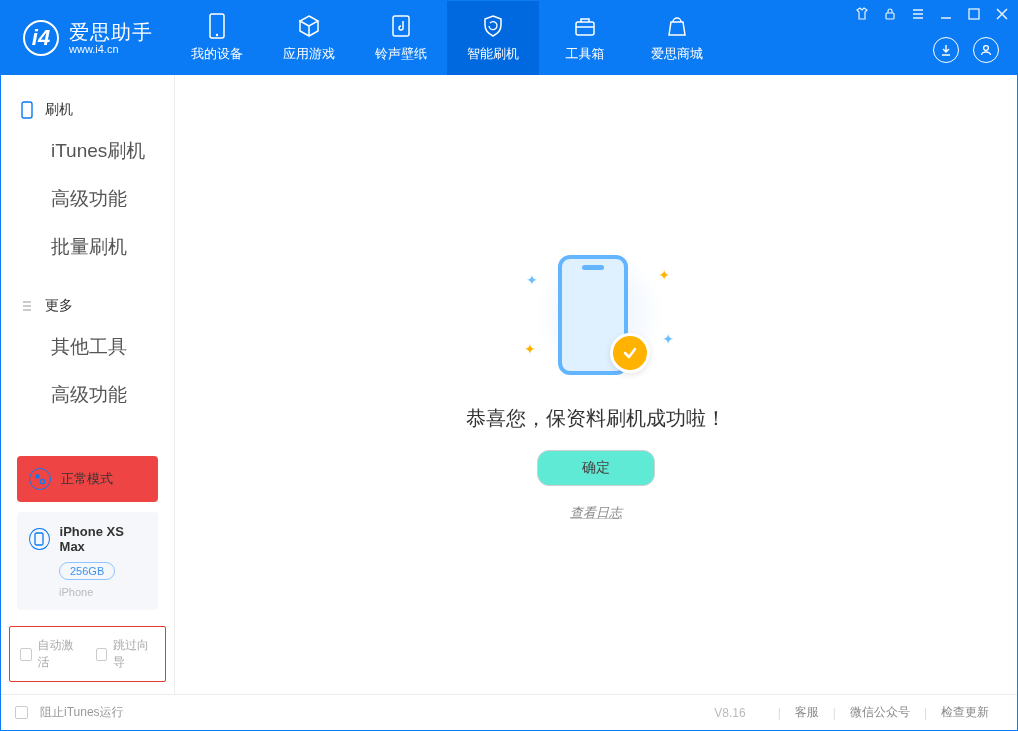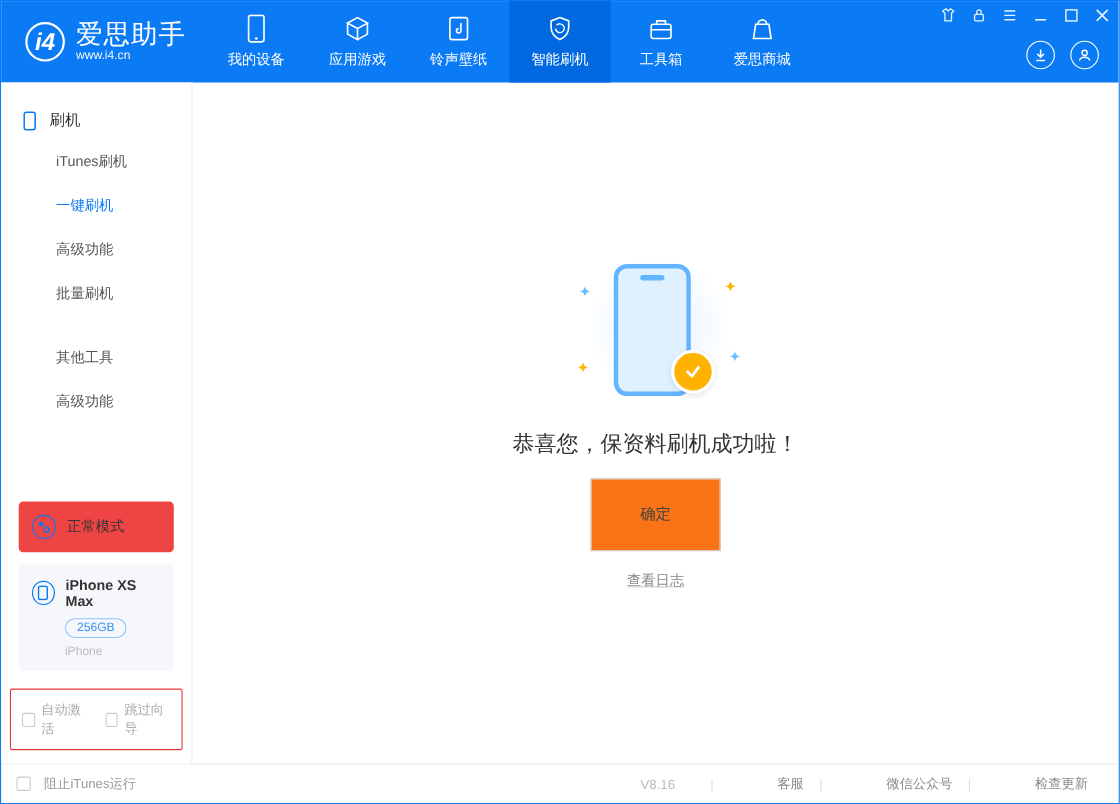--- a/index.html
+++ b/index.html
@@ -2,41 +2,41 @@
 <html><head>
 <meta charset="utf-8">
 <style>
 * { box-sizing: border-box; margin: 0; padding: 0; }
 body { font-family: "Microsoft YaHei", Arial, sans-serif; width: 1018px; height: 731px; overflow: hidden; background: #fff; border: 1px solid #0a7af5; }
 
 .titlebar { height: 74px; background: #0a7af5; display: flex; align-items: stretch; color: #fff; position: relative; }
 .logo-area { display: flex; align-items: center; padding: 0 18px 0 22px; }
 .logo-circle { width: 36px; height: 36px; border-radius: 50%; border: 2.5px solid #fff; display: flex; align-items: center; justify-content: center; font-weight: bold; font-size: 22px; font-style: italic; margin-right: 10px; }
 .logo-texts { display: flex; flex-direction: column; line-height: 1.1; }
-.logo-title { font-size: 24px; font-weight: 500; letter-spacing: 1px; }
+.logo-title { font-size: 20px; font-weight: 500; letter-spacing: 1px; }
 .logo-url { font-size: 11px; opacity: .95; }
 
 .navtabs { display: flex; }
 .navtab { width: 92px; display: flex; flex-direction: column; align-items: center; justify-content: center; cursor: pointer; font-size: 13px; gap: 6px; position: relative; text-align: right; }
 .navtab.active { background: #0069e0; }
 .navtab .nav-icon { height: 26px; display: flex; align-items: center; justify-content: center; }
 .navtab .nav-label { font-size: 13px; }
 
 .window-controls { position: absolute; top: 6px; right: 8px; display: flex; gap: 14px; }
 .window-controls .wc { width: 14px; height: 14px; cursor: pointer; opacity: .9; }
 .window-controls svg { display: block; }
 
 .account-controls { position: absolute; right: 18px; bottom: 12px; display: flex; gap: 14px; }
 .account-controls .acc { width: 26px; height: 26px; border: 1.5px solid #fff; border-radius: 50%; display: flex; align-items: center; justify-content: center; cursor: pointer; }
 
 .main-area { display: flex; height: 619px; }
 .sidebar { width: 174px; border-right: 1px solid #ececec; position: relative; background: #fff; }
 .side-group { padding-top: 18px; }
 .side-head { display: flex; align-items: center; gap: 10px; padding: 8px 18px; color: #333; font-size: 14px; font-weight: 500; }
-.side-item { padding: 11px 18px 11px 50px; font-size: 13px; color: #555; cursor: pointer; }
+.side-item { padding: 11px 18px 11px 50px; font-size: 19px; color: #555; cursor: pointer; }
 .side-item.active { color: #0a7af5; }
 .side-head .h-icon { width: 16px; height: 16px; display: flex; align-items: center; justify-content: center; }
 
 .sidebar-bottom { position: absolute; left: 0; right: 0; bottom: 0; }
 .mode-box { margin: 0 16px 10px; background: #ef4444; border-radius: 4px; padding: 12px 12px; display: flex; align-items: center; gap: 10px; }
 .mode-icon { width: 22px; height: 22px; border-radius: 50%; border: 1.5px solid #0a7af5; display: flex; align-items: center; justify-content: center; }
 .mode-text { font-size: 13px; color: #333; font-weight: 500; }
 
 .device-box { margin: 0 16px 16px; background: #f5f7fa; border-radius: 4px; padding: 12px 12px; }
 .device-row { display: flex; align-items: center; gap: 10px; }
@@ -52,28 +52,28 @@
 .content { flex: 1; position: relative; display: flex; flex-direction: column; align-items: center; justify-content: center; gap: 18px; }
 .success-ill { position: relative; width: 160px; height: 140px; }
 .phone-shape { position: absolute; left: 42px; top: 8px; width: 70px; height: 120px; border: 4px solid #64b5ff; border-radius: 12px; background: #dff0ff; }
 .phone-shape:before { content:""; position:absolute; top:6px; left:50%; transform:translateX(-50%); width:22px; height:5px; border-radius:3px; background:#64b5ff; }
 .check-badge { position:absolute; right:26px; bottom:14px; width:40px; height:40px; border-radius:50%; background:#ffb300; border:3px solid #fff; display:flex; align-items:center; justify-content:center; box-shadow: 0 2px 6px rgba(0,0,0,.1); }
 .sparkle { position:absolute; font-size:14px; color:#6fbfff; }
 .sparkle.s1{ left:10px; top:25px; } .sparkle.s2{ left:8px; bottom:30px; color:#ffb300;} .sparkle.s3{ right:6px; top:20px; color:#ffb300;} .sparkle.s4{ right:2px; bottom:40px; }
 .bg-ring { position:absolute; left:18px; top:0; width:130px; height:130px; border-radius:50%; background: radial-gradient(circle, rgba(200,226,255,.5) 0%, rgba(255,255,255,0) 70%); }
 
 .success-text { font-size: 20px; color: #333; font-weight: 500; }
-.confirm-btn { padding: 23px 44px; border: 1px solid #d0d0d0; background: #f97316; font-size: 14px; color: #444; cursor: pointer; border-radius: 0; }
-.loglink { color: #888; font-size: 13px; cursor: pointer; text-decoration: underline; text-decoration-color: #ccc; }
+.confirm-btn { padding: 8px 44px; border: 1px solid #d0d0d0; background: #5eead4; font-size: 14px; color: #444; cursor: pointer; border-radius: 12px; }
+.loglink { color: #888; font-size: 13px; cursor: pointer; text-decoration: underline; text-decoration-color: #ccc; font-style: italic; }
 
 .footer { height: 36px; border-top: 1px solid #ececec; display: flex; align-items: center; padding: 0 14px; font-size: 12px; color: #999; }
 .footer .cbx { width: 13px; height: 13px; border: 1px solid #ccc; border-radius: 2px; margin-right: 6px; }
 .footer-spacer { flex: 1; }
 .footer-version { color: #bbb; margin-right: 32px; }
-.footer-link { color: #888; padding: 0 14px; cursor: pointer; margin-left: 44px; }
+.footer-link { color: #888; padding: 0 14px; cursor: pointer; }
 .footer-sep { color: #ddd; }
 </style>
 </head>
 <body>
 
 <div class="titlebar">
   <div class="logo-area">
     <div class="logo-circle">i4</div>
     <div class="logo-texts">
       <span class="logo-title">爱思助手</span>
@@ -191,26 +191,33 @@
     <div class="side-group">
       <div class="side-head">
         <span class="h-icon">
             <svg width="14" height="18" viewBox="0 0 14 18">
               <rect x="2" y="1" width="10" height="16" rx="2" fill="none" stroke="#0a7af5" stroke-width="1.4"></rect>
             </svg>
           </span>
         <span>刷机</span>
       </div>
       <div class="side-item">iTunes刷机</div>
-      <div class="side-item active">一键刷机</div>
       <div class="side-item">高级功能</div>
       <div class="side-item">批量刷机</div>
     </div>
 
     <div class="side-group">
+      <div class="side-head">
+        <span class="h-icon">
+            <svg width="14" height="14" viewBox="0 0 14 14">
+              <path d="M3 3 H11 M3 7 H11 M3 11 H11" stroke="#bbb" stroke-width="1.5"></path>
+            </svg>
+          </span>
+        <span>更多</span>
+      </div>
       <div class="side-item">其他工具</div>
       <div class="side-item">高级功能</div>
     </div>
 
     <div class="sidebar-bottom">
       <div class="mode-box">
         <span class="mode-icon">
             <svg width="14" height="14" viewBox="0 0 14 14">
               <circle cx="4.5" cy="4.5" r="2.2" fill="#0a7af5"></circle>
               <circle cx="9.5" cy="9.5" r="2.2" fill="none" stroke="#0a7af5" stroke-width="1.3"></circle>

